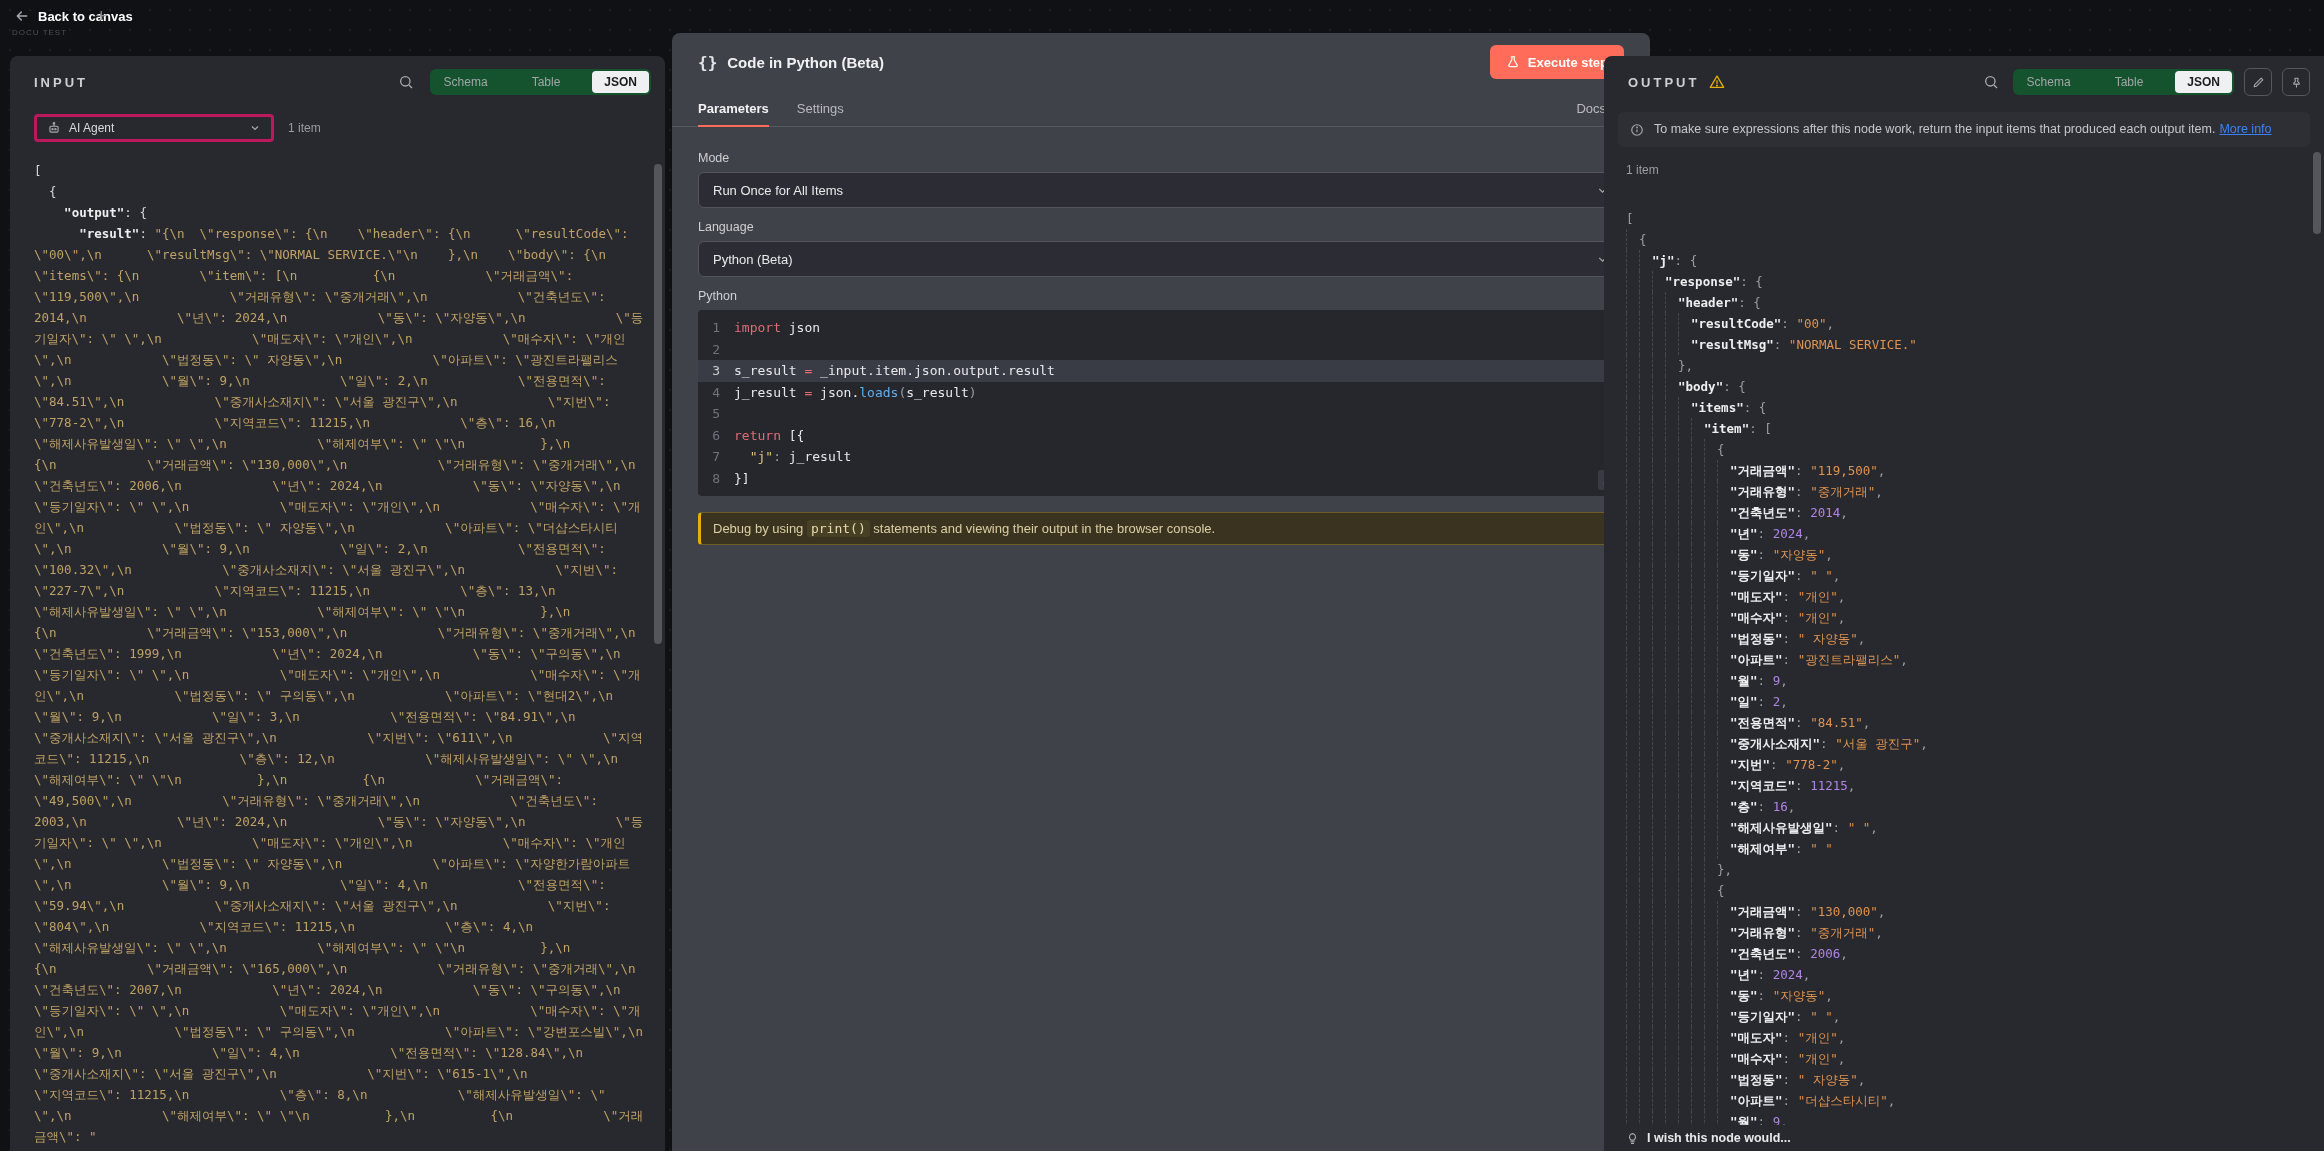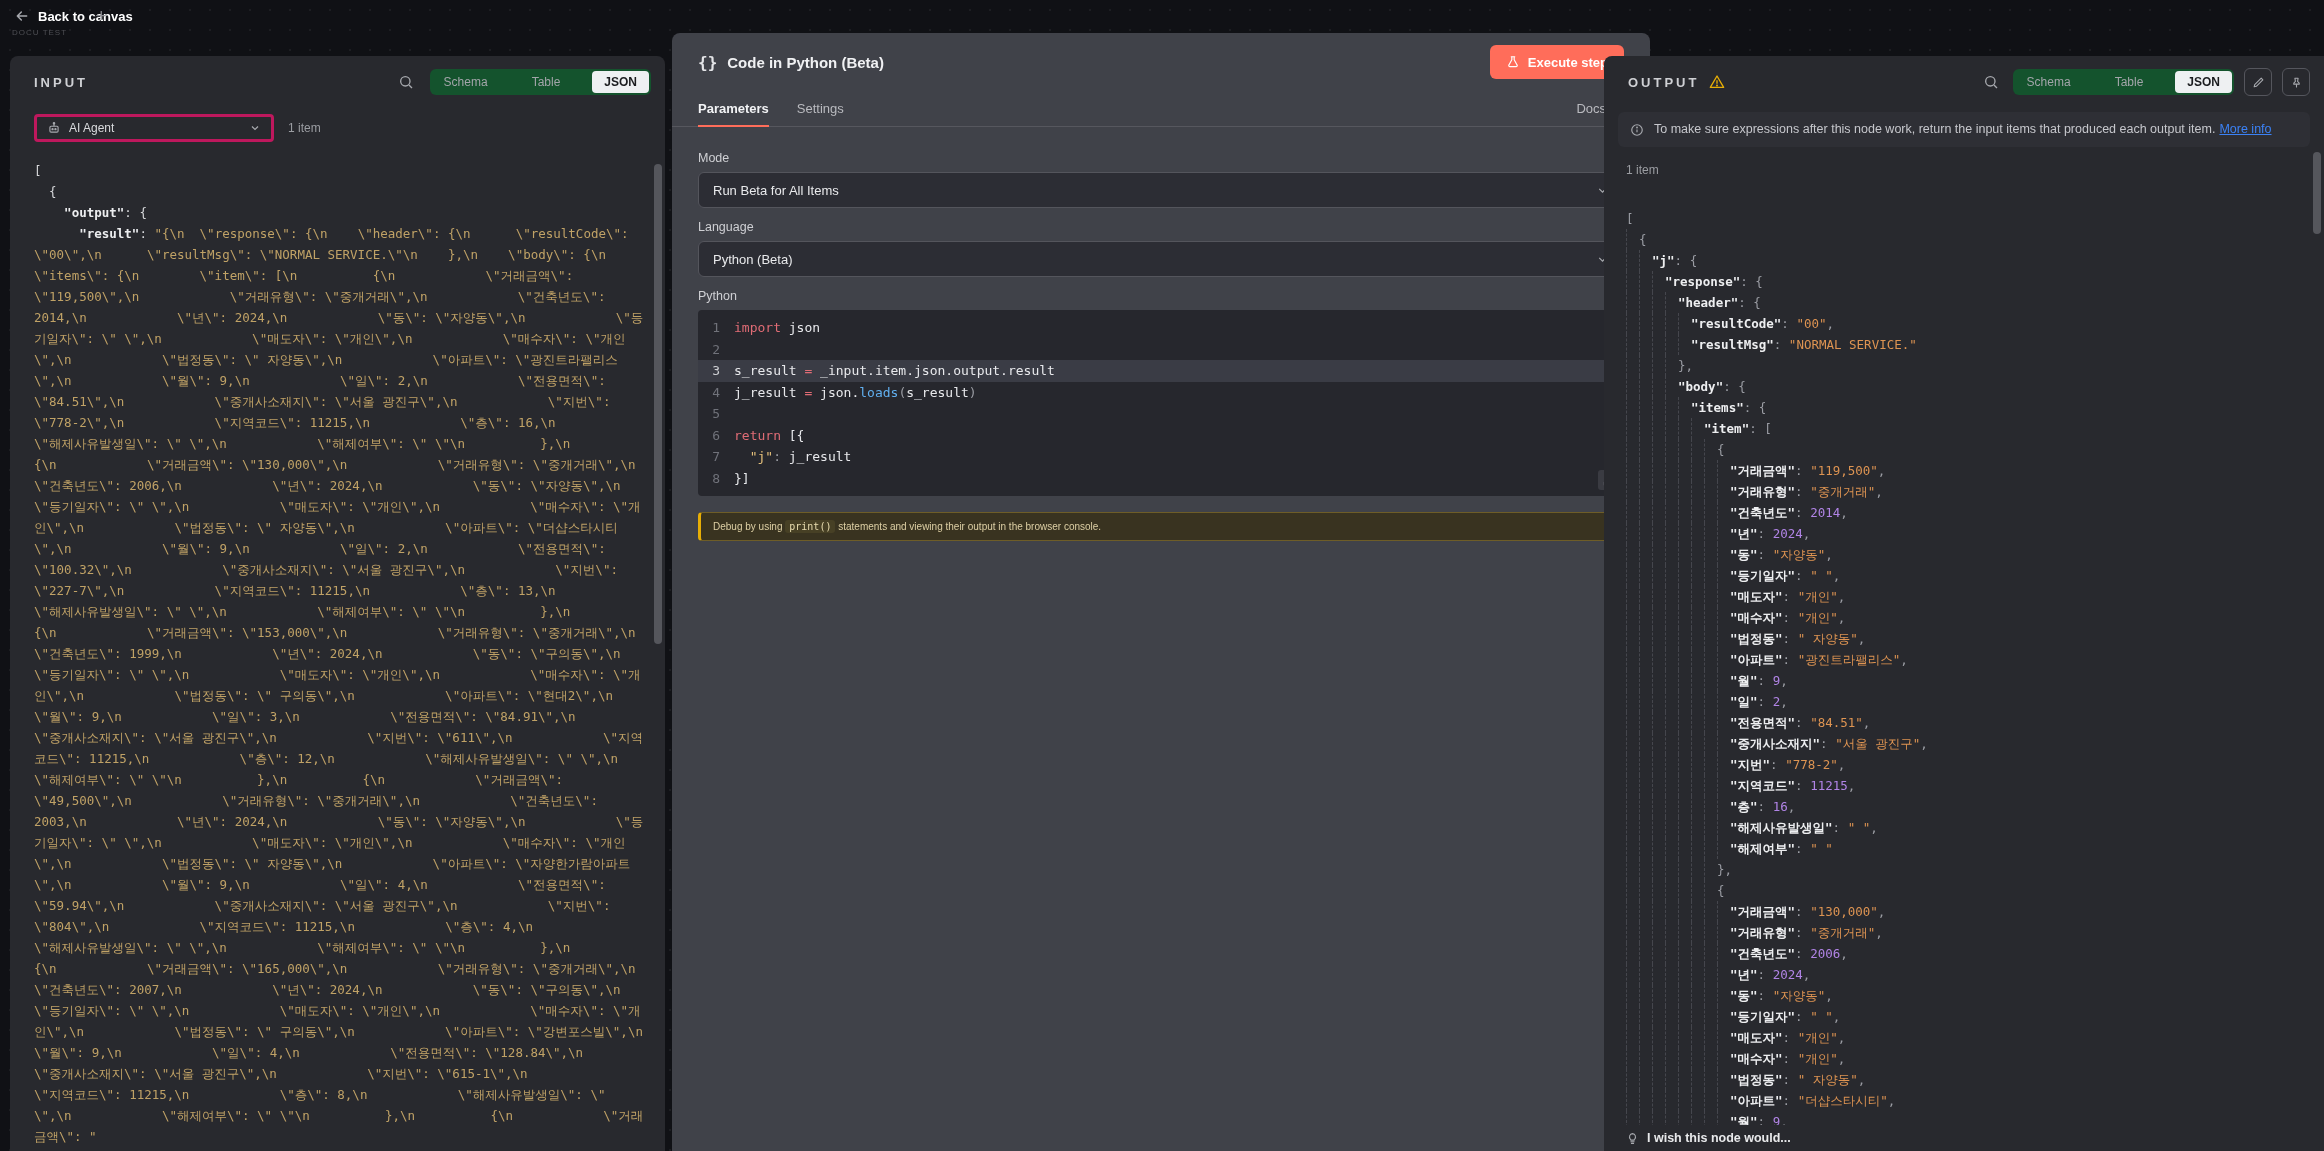--- a/index.html
+++ b/index.html
@@ -54,21 +54,21 @@
   .field-label{font-size:12.5px;color:#cfd0d4;margin:12px 0 7px}
   .select{height:36px;background:#2c2d34;border:1px solid #54555c;border-radius:6px;display:flex;align-items:center;justify-content:space-between;padding:0 14px;color:#e9eaec;font-size:13px;cursor:pointer}
   .code-editor{position:relative;margin-top:2px;background:#26272d;border-radius:4px;padding:7px 0;font-family:"DejaVu Sans Mono",monospace;font-size:13px;line-height:21.5px}
   .code-line{display:flex}
   .code-line.active{background:#3a3c45}
   .ln{flex:none;width:36px;text-align:right;padding-right:14px;color:#70727a}
   .code-line.active .ln{color:#cdced2}
   .lc{white-space:pre;color:#e8e9ec}
   .tk-kw{color:#e06c75}.tk-op{color:#e06c75}.tk-fn{color:#61afef}.tk-str{color:#e5c07b}.tk-pn{color:#9a9ca3}.tk-pl{color:#e8e9ec}
   .editor-expand{position:absolute;right:6px;bottom:6px;width:20px;height:20px;border-radius:3px;background:#3a3b42;display:grid;place-items:center;color:#a7a9af;cursor:pointer}
-  .hint-box{margin-top:16px;background:#393320;border:1px solid #6e5d27;border-left:3px solid var(--warning);border-radius:4px;padding:8px 12px;color:#ddcfa4;font-size:10px}
+  .hint-box{margin-top:16px;background:#393320;border:1px solid #6e5d27;border-left:3px solid var(--warning);border-radius:4px;padding:8px 12px;color:#ddcfa4;font-size:13px}
   .hint-code{font-family:"DejaVu Sans Mono",monospace;background:#474025;border-radius:3px;padding:1px 4px;color:#e8dcae}
   
   .callout{margin:4px 14px 0;background:#2e2f35;border-radius:6px;padding:9px 12px;display:flex;gap:10px;color:#c6c7cc;font-size:12.5px;line-height:17px}
   .callout .more{color:#3b82f6;text-decoration:underline;cursor:pointer;margin-left:4px}
   .out-count{padding:16px 0 6px 22px;color:#9b9da2;font-size:12px}
   .out-tree{position:absolute;top:152px;left:22px;right:18px;bottom:26px;overflow:hidden;
             font-family:"DejaVu Sans Mono",monospace;font-size:12.5px;line-height:21px;white-space:pre}
   .tr-row{display:flex}
   .guide{flex:none;width:13px;border-left:1px dashed #45464d}
   .tr-key{color:#edeef0;font-weight:700}
@@ -155,21 +155,21 @@
       <span class="icon">
         <svg width="12" height="12" viewBox="0 0 24 24" fill="none" stroke="currentColor" stroke-width="2">
             <path d="M14 4h6v6M20 4l-9 9M20 14v6H4V4h6"></path>
           </svg>
       </span>
     </span>
   </div>
   <div class="mid-body">
     <div class="field-label">Mode</div>
     <div class="select">
-      <span>Run Beta for All Items</span>
+      <span>Run Once for All Items</span>
       <span class="icon">
         <svg width="13" height="13" viewBox="0 0 24 24" fill="none" stroke="currentColor" stroke-width="2.2">
             <path d="M6 9l6 6 6-6"></path>
           </svg>
       </span>
     </div>
     <div class="field-label">Language</div>
     <div class="select">
       <span>Python (Beta)</span>
       <span class="icon">

